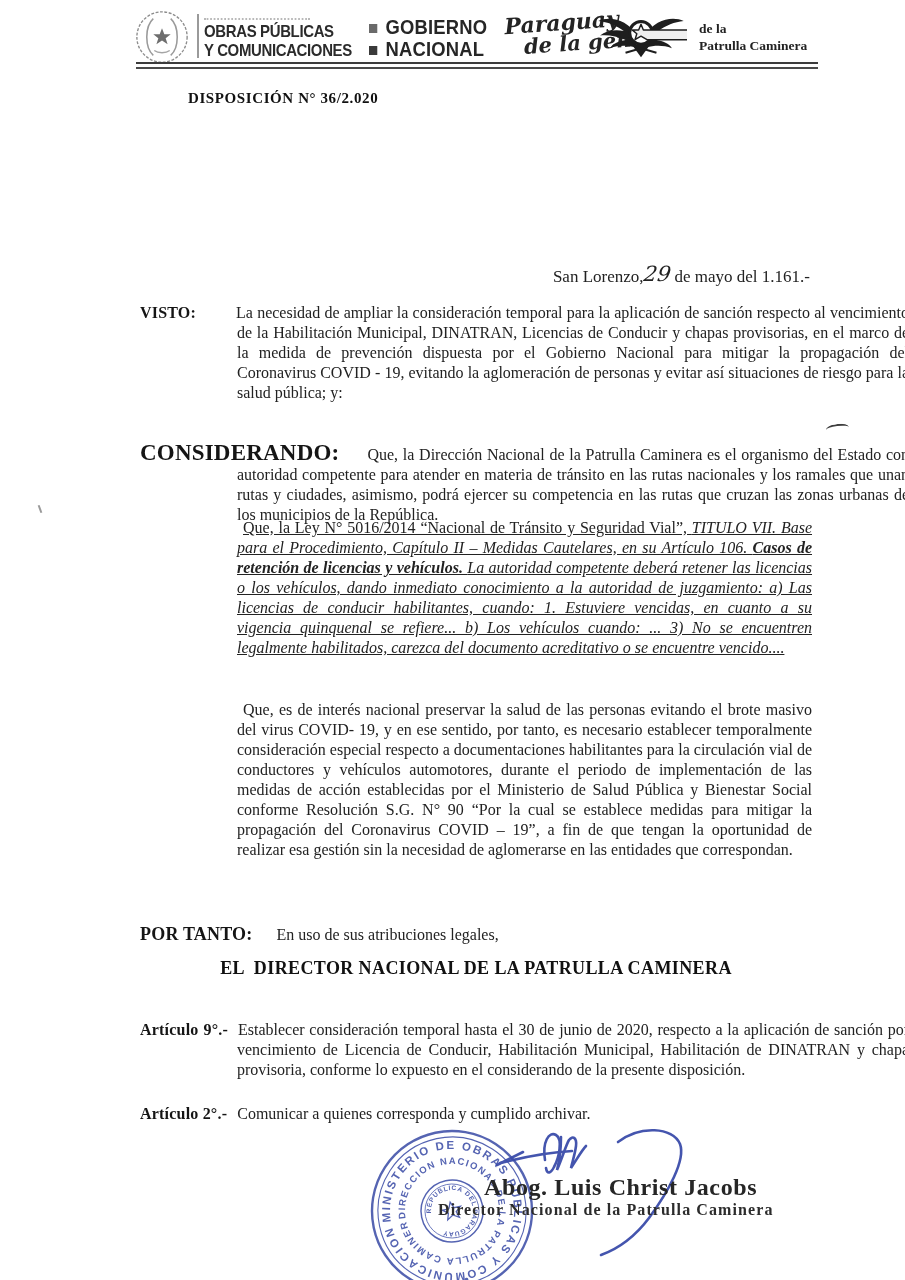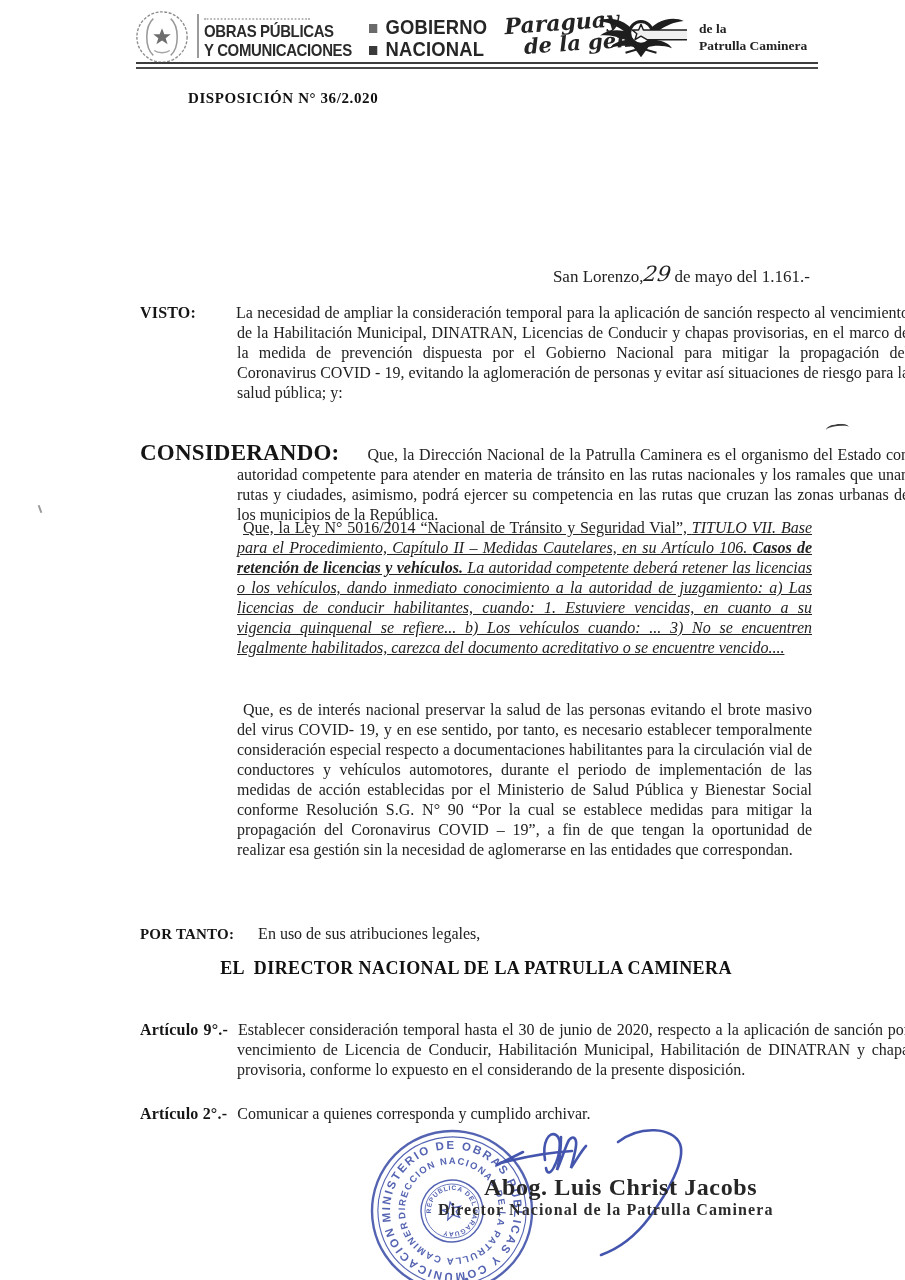--- a/index.html
+++ b/index.html
@@ -36,21 +36,21 @@
   .subject{position:absolute;top:150px;left:141px;width:670px;font-weight:bold;
     font-size:17.5px;line-height:25.5px;text-align:justify;letter-spacing:0.2px;word-spacing:2.5px;color:#151515;}
   .dateline{position:absolute;top:263px;left:140px;width:670px;text-align:right;font-size:17px;color:#222;}
   .day{font-family:"DejaVu Serif",serif;font-style:italic;font-size:21px;display:inline-block;
     transform:skewX(-8deg);position:relative;top:-1px;}
   .sect{position:absolute;left:140px;width:672px;font-size:16px;line-height:20px;text-align:justify;color:#222;}
   .hang{padding-left:97px;text-indent:-97px;}
   .lbl{font-weight:bold;color:#151515;letter-spacing:0.2px;}
   .lbl-visto{padding-right:40px;}
   .lbl-cons{padding-right:28px;font-size:23px;}
-  .lbl-pt{padding-right:24px;font-size:15px;}
+  .lbl-pt{padding-right:24px;font-size:18px;}
   .lbl-art{padding-right:10px;}
   .ind{margin-left:97px;text-indent:6px;}
   .it{font-style:italic;}
   .bi{font-style:italic;font-weight:bold;}
   .h-center{position:absolute;left:140px;width:672px;text-align:center;font-weight:bold;color:#111;}
   .h-director{top:958px;font-size:18px;letter-spacing:0.4px;}
   .h-dispone{top:991px;font-size:19px;letter-spacing:1px;}
   
   .sig{position:absolute;top:1118px;left:0;width:905px;height:162px;}
   .sig-svg{position:absolute;left:0;top:0;width:905px;height:162px;}

